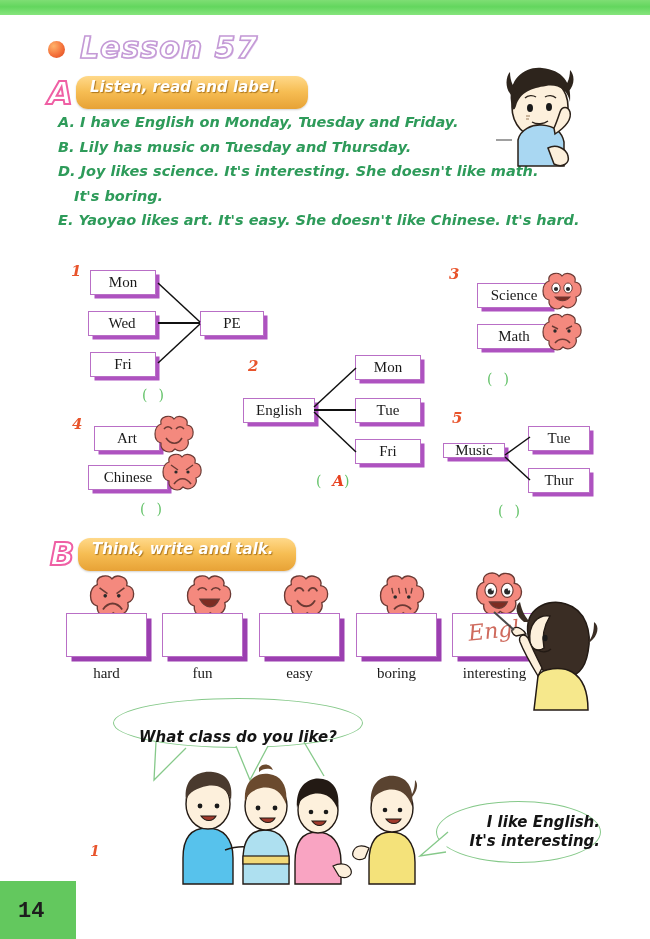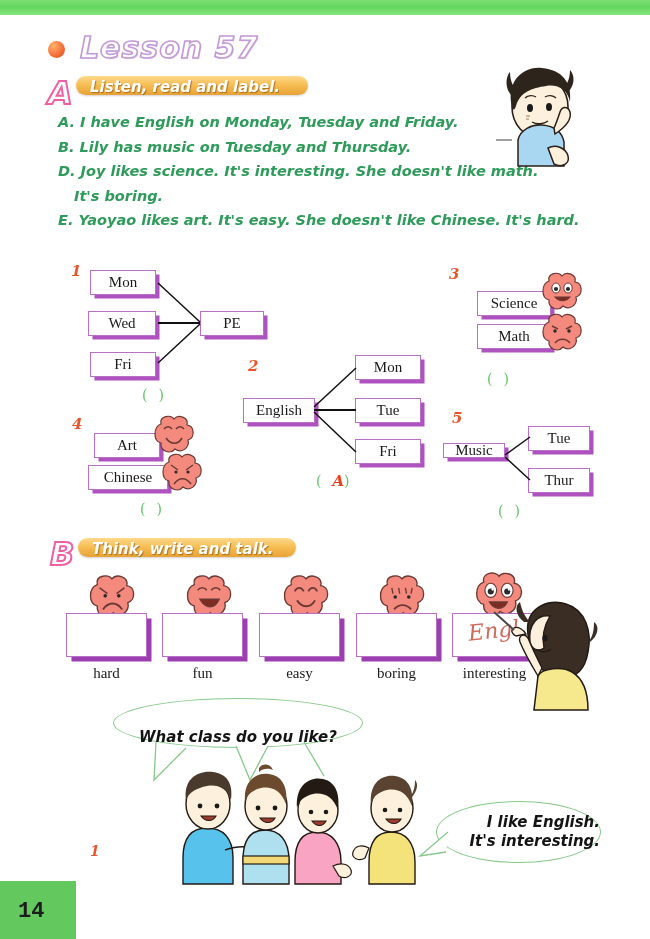--- a/index.html
+++ b/index.html
@@ -20,21 +20,21 @@
   .lesson-title{position:absolute;left:80px;top:30px;font-size:30px;font-weight:bold;
     font-style:italic;letter-spacing:1px;color:#ffffff;
     -webkit-text-stroke:1.6px #c49ad6;
     text-shadow:0 0 1px #c49ad6,1px 1px 0 #e7d2f1;
     font-family:"DejaVu Sans", sans-serif;}
 
   
   .sec-letter{position:absolute;font-size:32px;font-weight:bold;font-style:italic;
     color:#ffffff;-webkit-text-stroke:2px #ef5fa4;font-family:"DejaVu Sans", sans-serif;
     z-index:4;}
-  .banner{position:absolute;height:19px;border-radius:12px;
+  .banner{position:absolute;height:33px;border-radius:12px;
     background:linear-gradient(180deg,#ffd98a 0%,#f6bd53 48%,#e7a236 100%);
     box-shadow:0 1px 2px rgba(0,0,0,.18);z-index:3;}
   .banner span{position:absolute;left:14px;top:2px;font-size:15px;font-weight:bold;
     font-style:italic;color:#ffffff;white-space:nowrap;
     text-shadow:1px 1px 1px rgba(150,95,10,.75);
     font-family:"DejaVu Sans", sans-serif;}
 
   
   .sentences{position:absolute;left:58px;top:112px;width:560px;}
   .sentences p{margin:0 0 4px 0;font-size:14.5px;font-weight:bold;font-style:italic;
@@ -134,41 +134,41 @@
   <div class="wbox" style="left:355px;top:398px;width:66px;height:25px;">Tue</div>
   <div class="wbox" style="left:355px;top:439px;width:66px;height:25px;">Fri</div>
   <svg style="position:absolute;left:308px;top:360px;" width="55" height="95">
     <path d="M48 8 L6 47" stroke="#111" stroke-width="1.5" fill="none"></path>
     <path d="M48 50 L6 50" stroke="#111" stroke-width="1.8" fill="none"></path>
     <path d="M48 92 L6 52" stroke="#111" stroke-width="1.5" fill="none"></path>
   </svg>
   <div class="ans" style="left:316px;top:472px;">(<b>A</b>)</div>
 
   <div class="num" style="left:449px;top:265px;">3</div>
-  <div class="wbox" style="left:477px;top:283px;width:74px;height:25px;margin-top:8px;">Science</div>
+  <div class="wbox" style="left:477px;top:283px;width:74px;height:25px;">Science</div>
   <div class="wbox" style="left:477px;top:324px;width:74px;height:25px;">Math</div>
   <svg class="blob" style="left:539px;top:271px;" width="46" height="42" viewBox="0 0 46 42">
     <path d="M10 10 C8 2 20 0 23 5 C27 0 38 3 36 11 C44 12 44 24 37 26 C39 34 30 40 24 35 C19 41 9 37 10 29 C2 27 2 13 10 10 Z" fill="#f4897e" stroke="#6b3a34" stroke-width="1.2"></path>
     <ellipse cx="17" cy="17" rx="4.2" ry="5" fill="#fff" stroke="#6b3a34" stroke-width="1"></ellipse>
     <ellipse cx="29" cy="17" rx="4.2" ry="5" fill="#fff" stroke="#6b3a34" stroke-width="1"></ellipse>
     <circle cx="17" cy="18" r="2.1" fill="#2a2a2a"></circle>
       <circle cx="29" cy="18" r="2.1" fill="#2a2a2a"></circle>
     <path d="M16 26 C20 31 27 31 31 26 Z" fill="#7d2c22" stroke="#6b3a34" stroke-width="1.1"></path>
   </svg>
   <svg class="blob" style="left:539px;top:312px;" width="46" height="42" viewBox="0 0 46 42">
     <path d="M10 10 C8 2 20 0 23 5 C27 0 38 3 36 11 C44 12 44 24 37 26 C39 34 30 40 24 35 C19 41 9 37 10 29 C2 27 2 13 10 10 Z" fill="#f4897e" stroke="#6b3a34" stroke-width="1.2"></path>
     <path d="M13 14 l6 3 M33 14 l-6 3" stroke="#6b3a34" stroke-width="1.4" fill="none"></path>
     <circle cx="16" cy="19" r="1.7" fill="#2a2a2a"></circle>
       <circle cx="30" cy="19" r="1.7" fill="#2a2a2a"></circle>
     <path d="M16 31 C20 26 27 26 31 31" stroke="#6b3a34" stroke-width="1.5" fill="none"></path>
   </svg>
   <div class="ans" style="left:487px;top:370px;">(<b></b>)</div>
 
   <div class="num" style="left:72px;top:415px;">4</div>
-  <div class="wbox" style="left:94px;top:426px;width:66px;height:25px;margin-top:7px;">Art</div>
+  <div class="wbox" style="left:94px;top:426px;width:66px;height:25px;">Art</div>
   <div class="wbox" style="left:88px;top:465px;width:80px;height:25px;text-align:right;">Chinese</div>
   <svg class="blob" style="left:151px;top:414px;" width="46" height="42" viewBox="0 0 46 42">
     <path d="M10 10 C8 2 20 0 23 5 C27 0 38 3 36 11 C44 12 44 24 37 26 C39 34 30 40 24 35 C19 41 9 37 10 29 C2 27 2 13 10 10 Z" fill="#f4897e" stroke="#6b3a34" stroke-width="1.2"></path>
     <path d="M13 15 C15 12 19 12 21 15" stroke="#6b3a34" stroke-width="1.4" fill="none"></path>
     <path d="M25 15 C27 12 31 12 33 15" stroke="#6b3a34" stroke-width="1.4" fill="none"></path>
     <path d="M15 24 C20 31 27 31 31 24" stroke="#6b3a34" stroke-width="1.6" fill="none"></path>
   </svg>
   <svg class="blob" style="left:159px;top:452px;" width="46" height="42" viewBox="0 0 46 42">
     <path d="M10 10 C8 2 20 0 23 5 C27 0 38 3 36 11 C44 12 44 24 37 26 C39 34 30 40 24 35 C19 41 9 37 10 29 C2 27 2 13 10 10 Z" fill="#f4897e" stroke="#6b3a34" stroke-width="1.2"></path>
     <path d="M12 13 l7 5 M34 13 l-7 5" stroke="#6b3a34" stroke-width="1.4" fill="none"></path>

